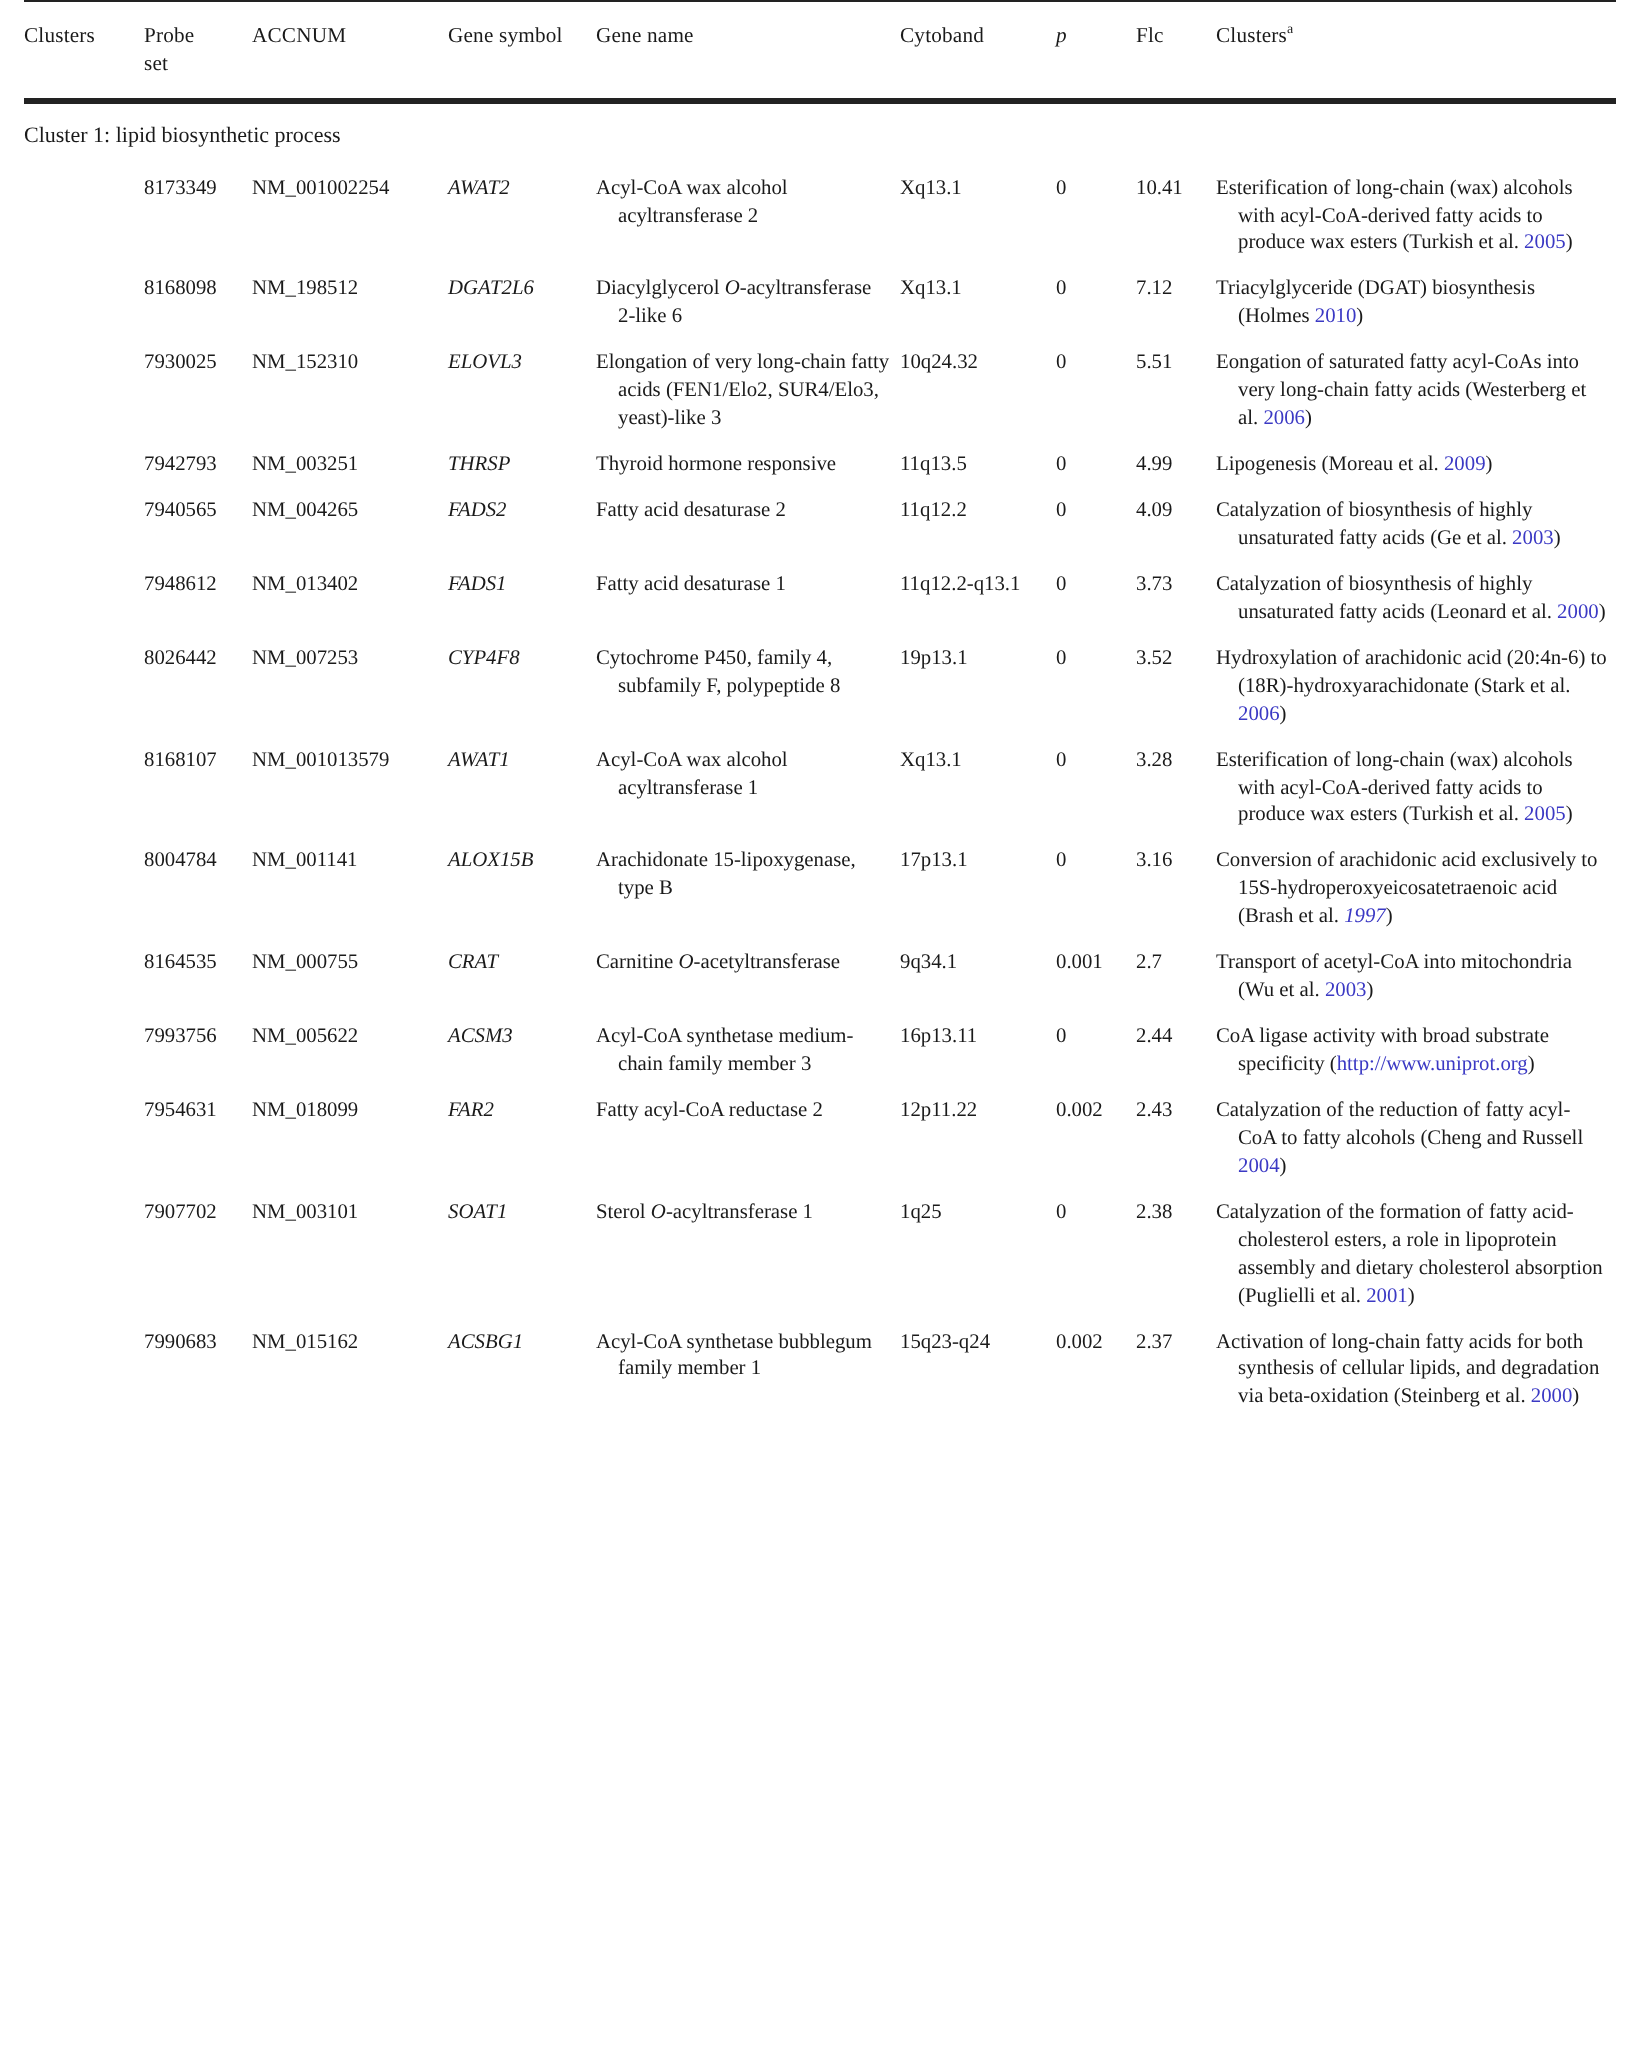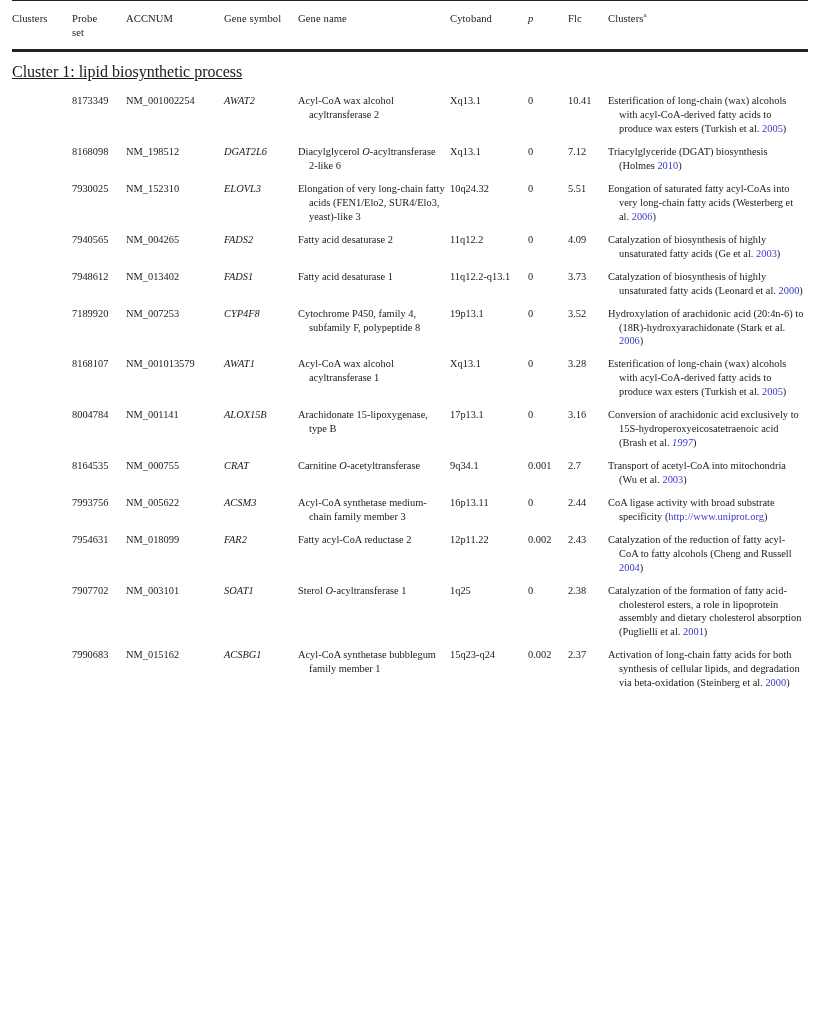--- a/index.html
+++ b/index.html
@@ -69,24 +69,23 @@
   col.c-symbol      { width: 74px;  }
   col.c-genename    { width: 152px; }
   col.c-cytoband    { width: 78px;  }
   col.c-p           { width: 40px;  }
   col.c-flc         { width: 40px;  }
   col.c-function    { width: 200px; }
 
   
   tr.cluster-row td {
     padding: 9px 0 7px 0;
-    font-size: 16px;
+    font-size: 11px;
     white-space: nowrap;
     vertical-align: top;
-    text-decoration: underline;
   }
 
   
   tr.data-row td {
     vertical-align: top;
     padding: 4.5px 4px 4.5px 0;
     font-size: 10.4px;
   }
   td.cell-probeset { white-space: nowrap; }
   td.cell-accnum   { white-space: nowrap; }
@@ -225,20 +224,37 @@
             <span class="hang-cyto">10q24.32</span>
           </td>
           <td class="cell-p">0</td>
           <td class="cell-flc">5.51</td>
           <td class="cell-function">
             <span class="hang">Eongation of saturated fatty acyl-CoAs into very long-chain fatty acids (Westerberg et al. <span class="ref" style="color: rgb(59, 57, 196);">2006</span>)</span>
           </td>
         </tr>
         <tr class="data-row">
           <td></td>
+          <td class="cell-probeset">7942793</td>
+          <td class="cell-accnum">NM_003251</td>
+          <td class="cell-symbol">THRSP</td>
+          <td class="cell-genename">
+            <span class="hang">Thyroid hormone responsive</span>
+          </td>
+          <td class="cell-cytoband">
+            <span class="hang-cyto">11q13.5</span>
+          </td>
+          <td class="cell-p">0</td>
+          <td class="cell-flc">4.99</td>
+          <td class="cell-function">
+            <span class="hang">Lipogenesis (Moreau et al. <span class="ref" style="color: rgb(59, 57, 196);">2009</span>)</span>
+          </td>
+        </tr>
+        <tr class="data-row">
+          <td></td>
           <td class="cell-probeset">7940565</td>
           <td class="cell-accnum">NM_004265</td>
           <td class="cell-symbol">FADS2</td>
           <td class="cell-genename">
             <span class="hang">Fatty acid desaturase 2</span>
           </td>
           <td class="cell-cytoband">
             <span class="hang-cyto">11q12.2</span>
           </td>
           <td class="cell-p">0</td>
@@ -259,21 +275,21 @@
             <span class="hang-cyto">11q12.2-q13.1</span>
           </td>
           <td class="cell-p">0</td>
           <td class="cell-flc">3.73</td>
           <td class="cell-function">
             <span class="hang">Catalyzation of biosynthesis of highly unsaturated fatty acids (Leonard et al. <span class="ref" style="color: rgb(59, 57, 196);">2000</span>)</span>
           </td>
         </tr>
         <tr class="data-row">
           <td></td>
-          <td class="cell-probeset">7189920</td>
+          <td class="cell-probeset">8026442</td>
           <td class="cell-accnum">NM_007253</td>
           <td class="cell-symbol">CYP4F8</td>
           <td class="cell-genename">
             <span class="hang">Cytochrome P450, family 4, subfamily F, polypeptide 8</span>
           </td>
           <td class="cell-cytoband">
             <span class="hang-cyto">19p13.1</span>
           </td>
           <td class="cell-p">0</td>
           <td class="cell-flc">3.52</td>

